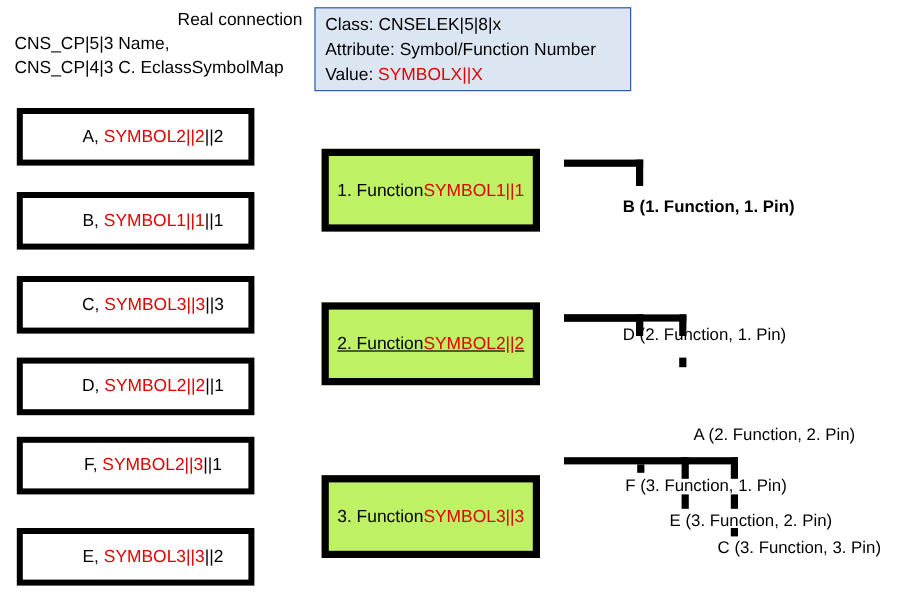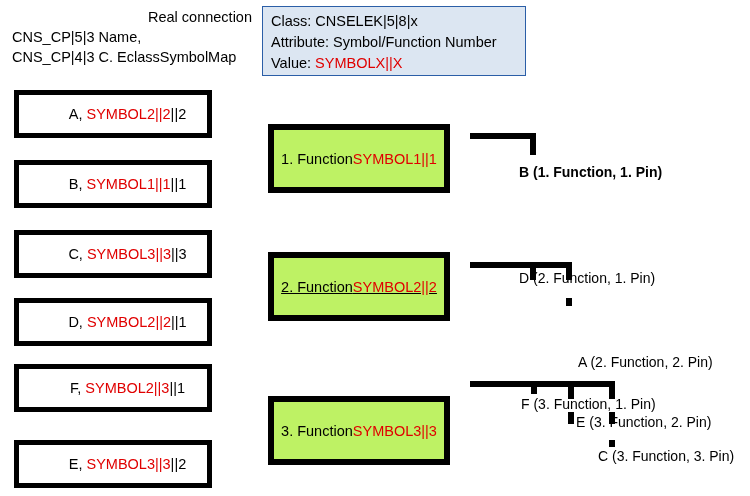--- a/index.html
+++ b/index.html
@@ -201,17 +201,17 @@
   <div class="conn-tick" style="left:566px; top:298px;"></div>
   <div class="pin" style="left:578px; top:306px;margin-top:48px;">A (2. Function, 2. Pin)</div>
 
   <div class="conn-bar" style="left:470px; top:381px; width:145px;"></div>
   <div class="conn-tick" style="left:531px; top:387px; height:7px;"></div>
   <div class="conn-stub" style="left:568px; top:381px; height:18px;"></div>
   <div class="conn-stub" style="left:609px; top:381px; height:18px;"></div>
   <div class="pin" style="left:521px; top:396px;">F  (3. Function, 1. Pin)</div>
   <div class="conn-tick" style="left:568px; top:412px; height:12px;"></div>
   <div class="conn-tick" style="left:609px; top:412px; height:12px;"></div>
-  <div class="pin" style="left:558px; top:414px;margin-left:18px;">E (3. Function, 2. Pin)</div>
+  <div class="pin" style="left:558px; top:425px;">E (3. Function, 2. Pin)</div>
   <div class="conn-tick" style="left:609px; top:440px; height:7px;"></div>
   <div class="pin" style="left:598px; top:448px;text-align:right;">C (3. Function, 3. Pin)</div>
 
 </div>
 
 </body></html>

